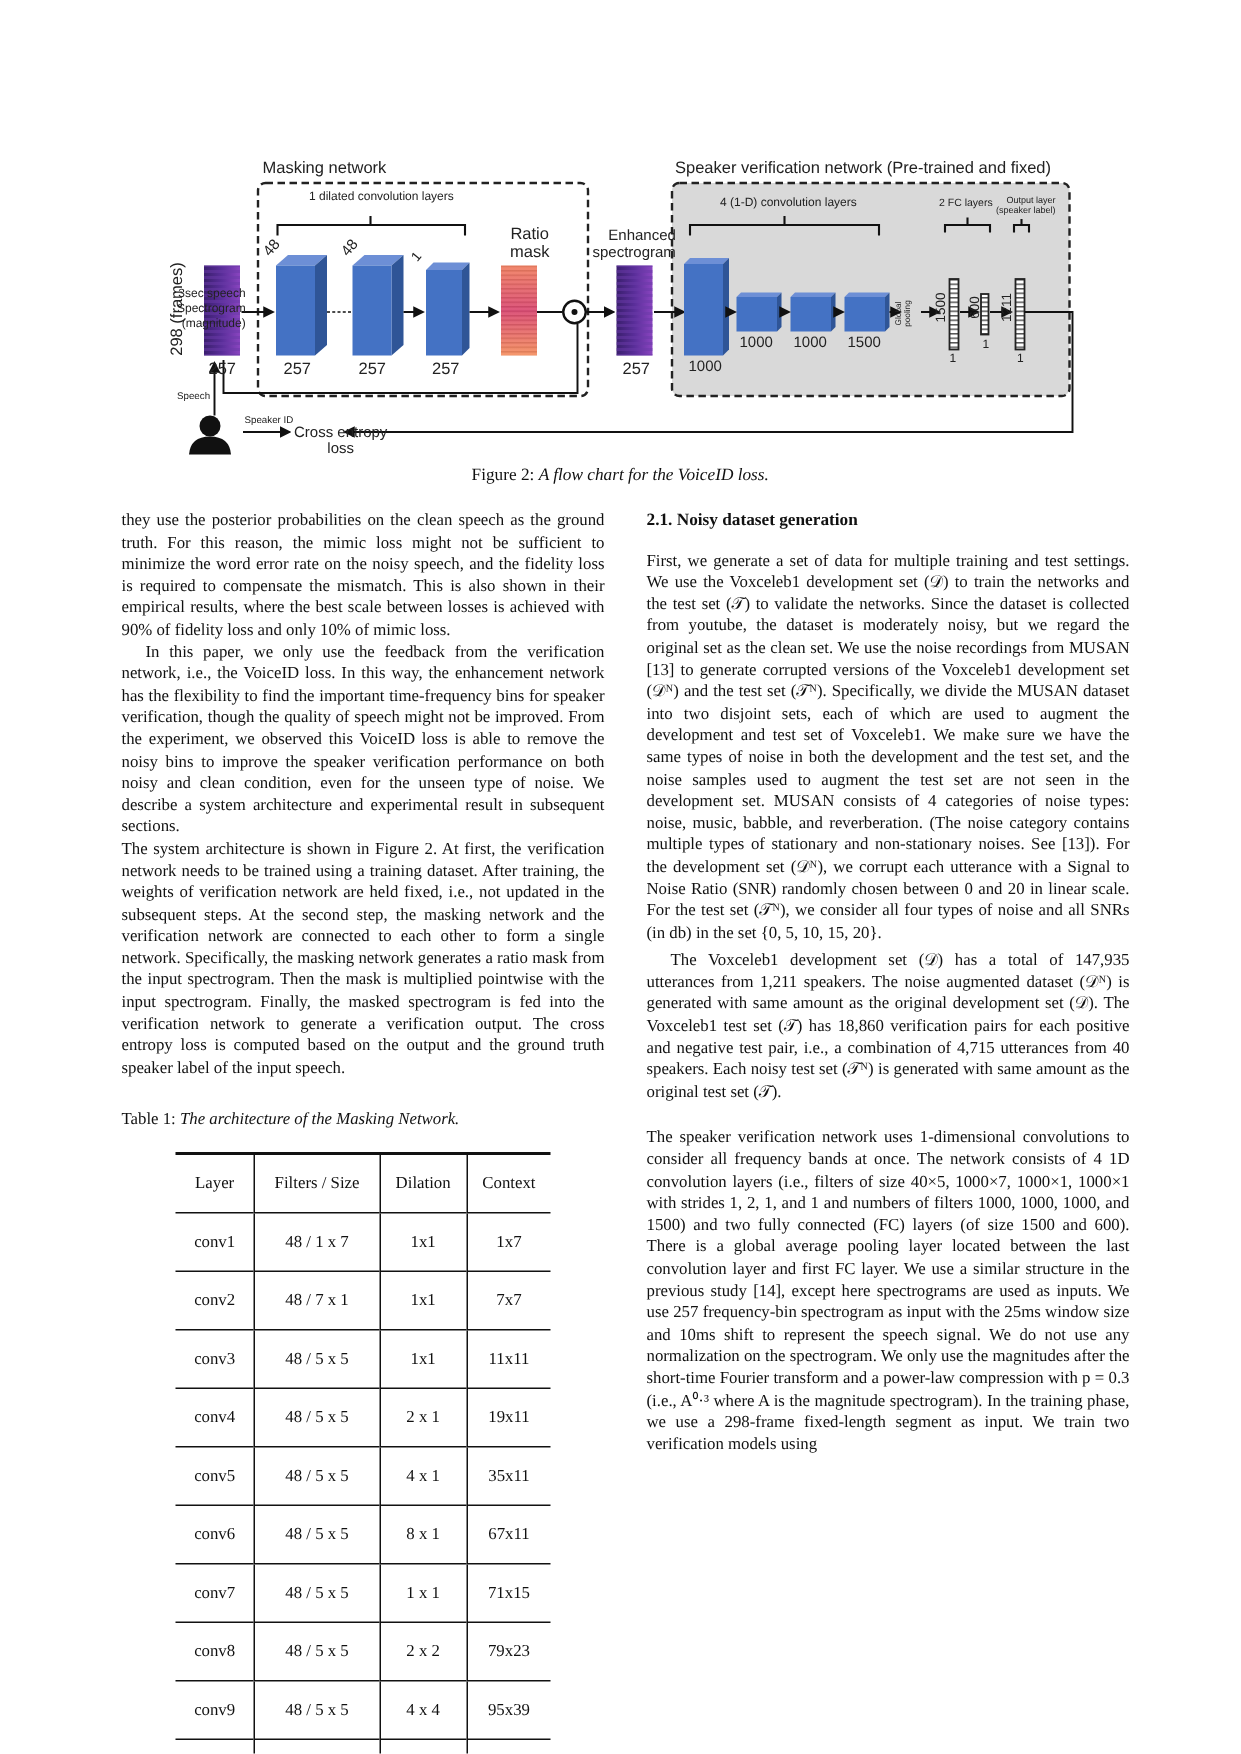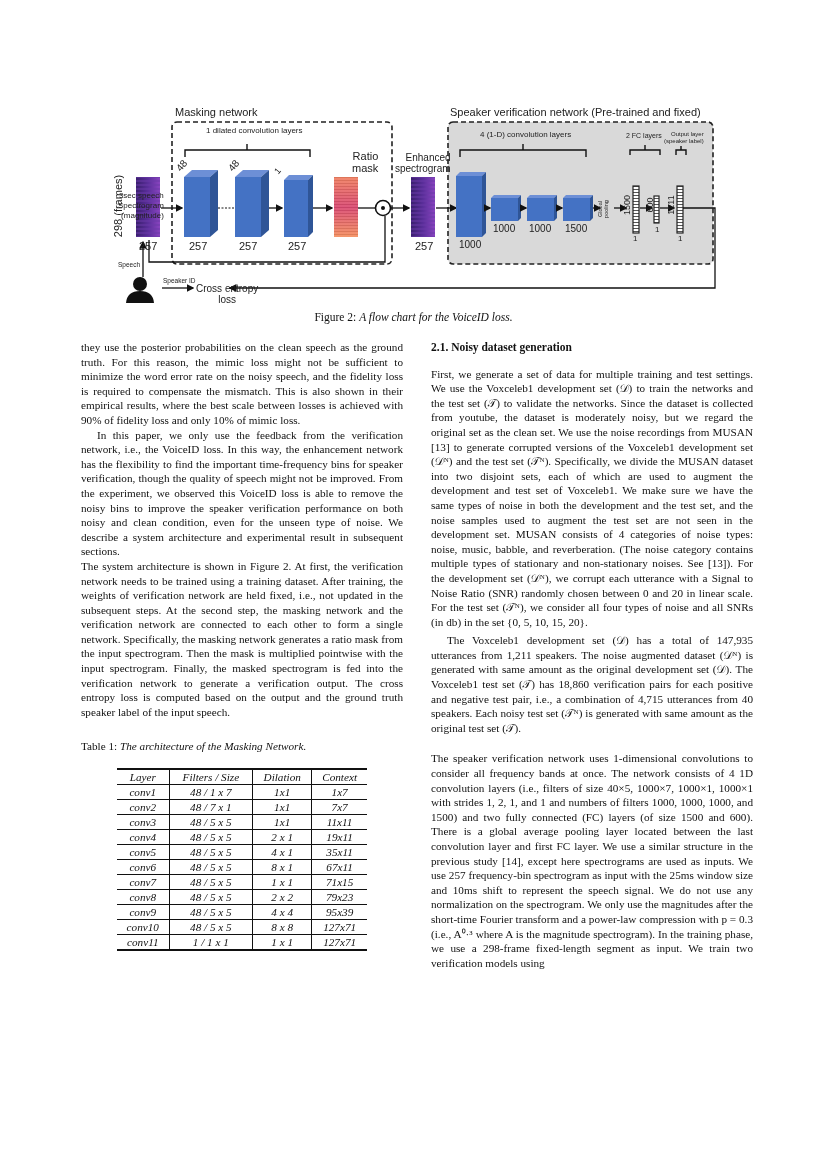--- a/index.html
+++ b/index.html
@@ -11,21 +11,21 @@
   .caption i { font-style:italic;text-align:right; }
   .col { position:absolute; top:340px; width:322px; font-size:11.2px; line-height:14.6px; text-align:justify; hyphens:manual; }
   .col.left { left:81px; }
   .col.right { left:431px; }
   p { margin:0; }
   p.indent { text-indent:16px; }
   .h1 { font-weight:bold; font-size:15px; margin:17px 0 7px 0; }
   .h2 { font-weight:bold; font-size:11.5px; margin:0 0 12px 0; }
   .tcap { margin:20px 0 14px 0; font-size:11.2px; }
   table { border-collapse:collapse; margin:0 auto; font-size:11.2px; width:250px; }
-  table th, table td { text-align:center; padding:0 4px; line-height:14px; border-left:1px solid #111; border-top:1px solid #111;font-style:italic; }
+  table th, table td { text-align:center; padding:12px 4px; line-height:14px; border-left:1px solid #111; border-top:1px solid #111; }
   table th:first-child, table td:first-child { border-left:none; }
   table tr.head th { border-top:2px solid #111; font-weight:normal; }
   table tr:last-child td { border-bottom:2px solid #111; }
   table tr.head { border-bottom:1px solid #111; }
   .sec-gap { height:16px; }
 </style>
 </head>
 <body>
 
 <div class="fig">
@@ -152,21 +152,21 @@
     <div>(magnitude)</div>
   </div>
   <span class="figtext" style="left:78px;top:200px;font-size:11px;transform:rotate(-90deg);transform-origin:center;width:80px;text-align:center;">298 (frames)</span>
   <span class="figtext" style="left:139px;top:240px;font-size:11px;">257</span>
   <span class="figtext" style="left:176px;top:160px;font-size:10px;transform:rotate(-50deg);">48</span>
   <span class="figtext" style="left:228px;top:160px;font-size:10px;transform:rotate(-50deg);">48</span>
   <span class="figtext" style="left:275px;top:166px;font-size:9px;transform:rotate(-50deg);">1</span>
   <span class="figtext" style="left:189px;top:240px;font-size:11px;">257</span>
   <span class="figtext" style="left:239px;top:240px;font-size:11px;">257</span>
   <span class="figtext" style="left:288px;top:240px;font-size:11px;">257</span>
-  <div class="figtext" style="left:352px;top:150px;font-size:11px;line-height:12px;text-align:right;">
+  <div class="figtext" style="left:340px;top:150px;font-size:11px;line-height:12px;text-align:center;">
     <div>Ratio</div>
     <div>mask</div>
   </div>
   <div class="figtext" style="left:395px;top:152px;font-size:10px;line-height:11px;text-align:right;">
     <div>Enhanced</div>
     <div>spectrogram</div>
   </div>
   <span class="figtext" style="left:415px;top:240px;font-size:11px;">257</span>
 
   <span class="figtext" style="left:450px;top:106px;font-size:11px;">Speaker verification network (Pre-trained and fixed)</span>

